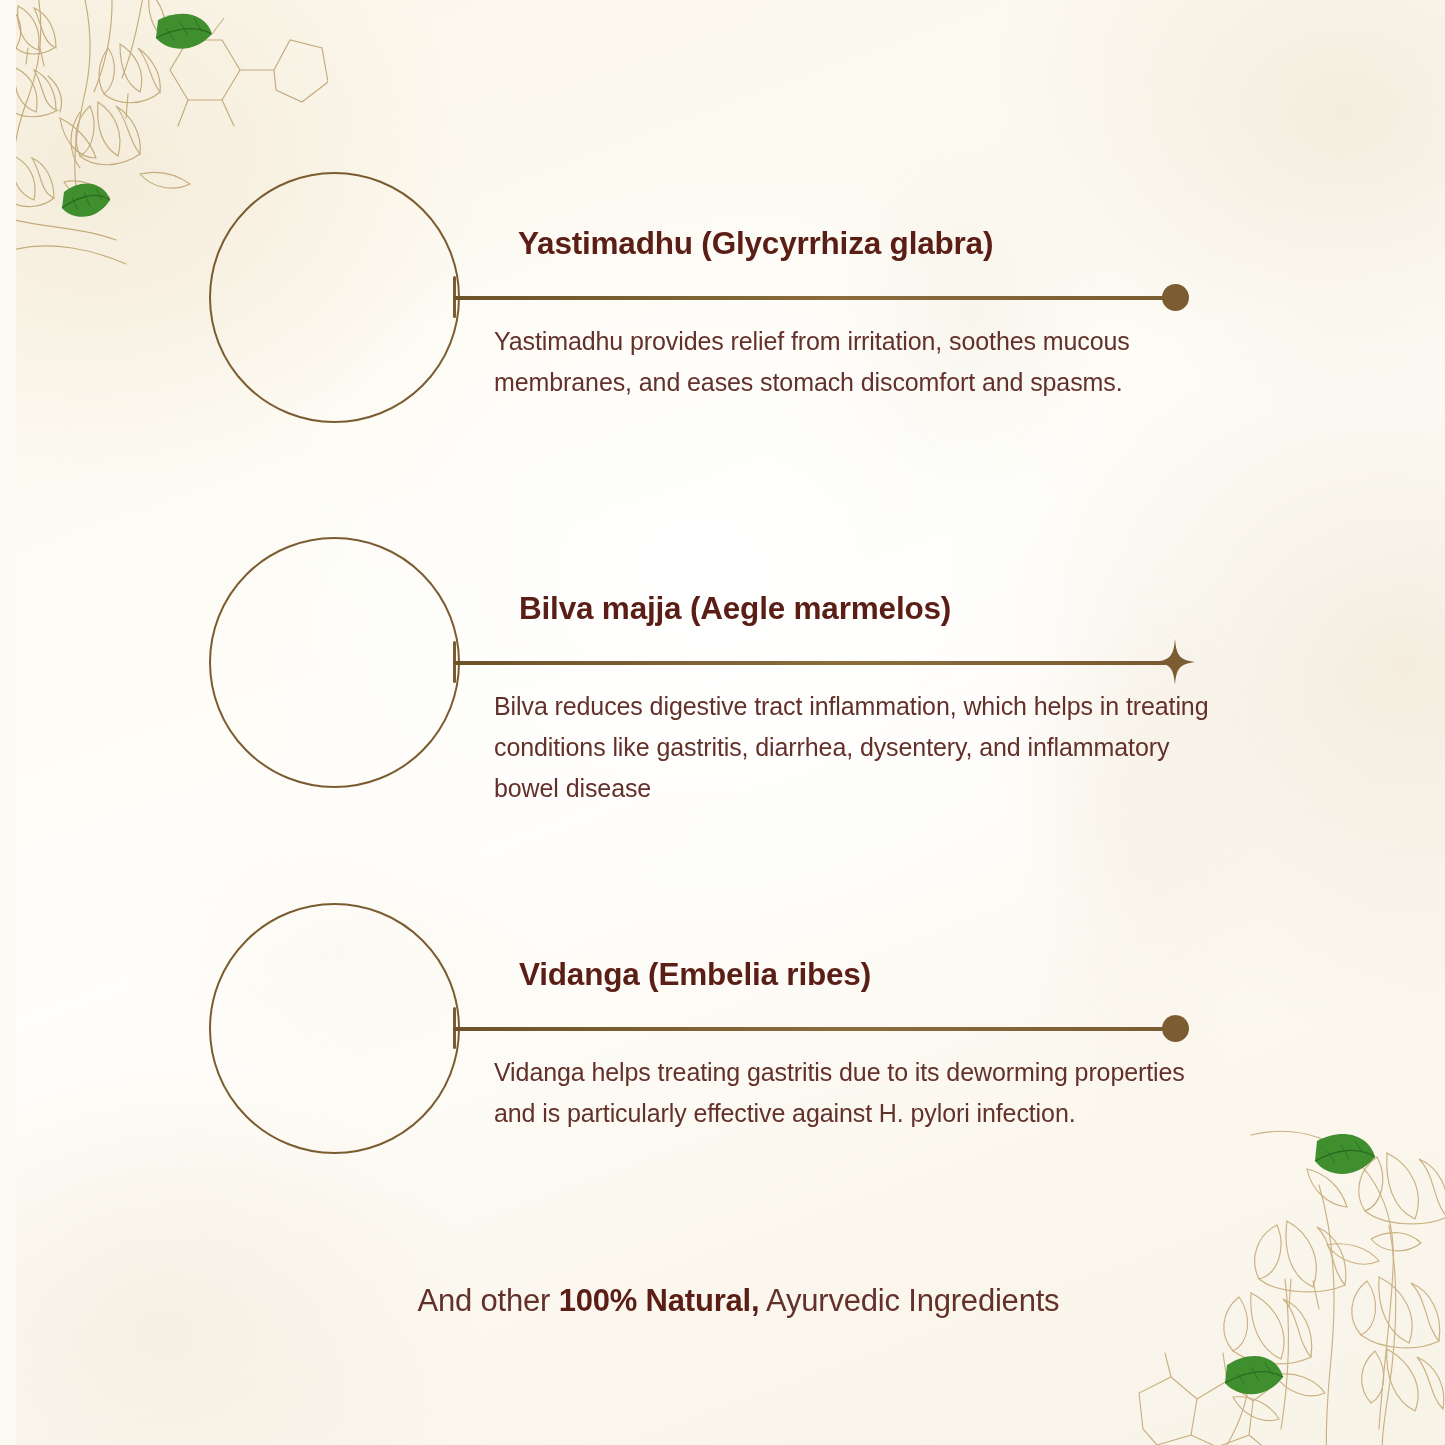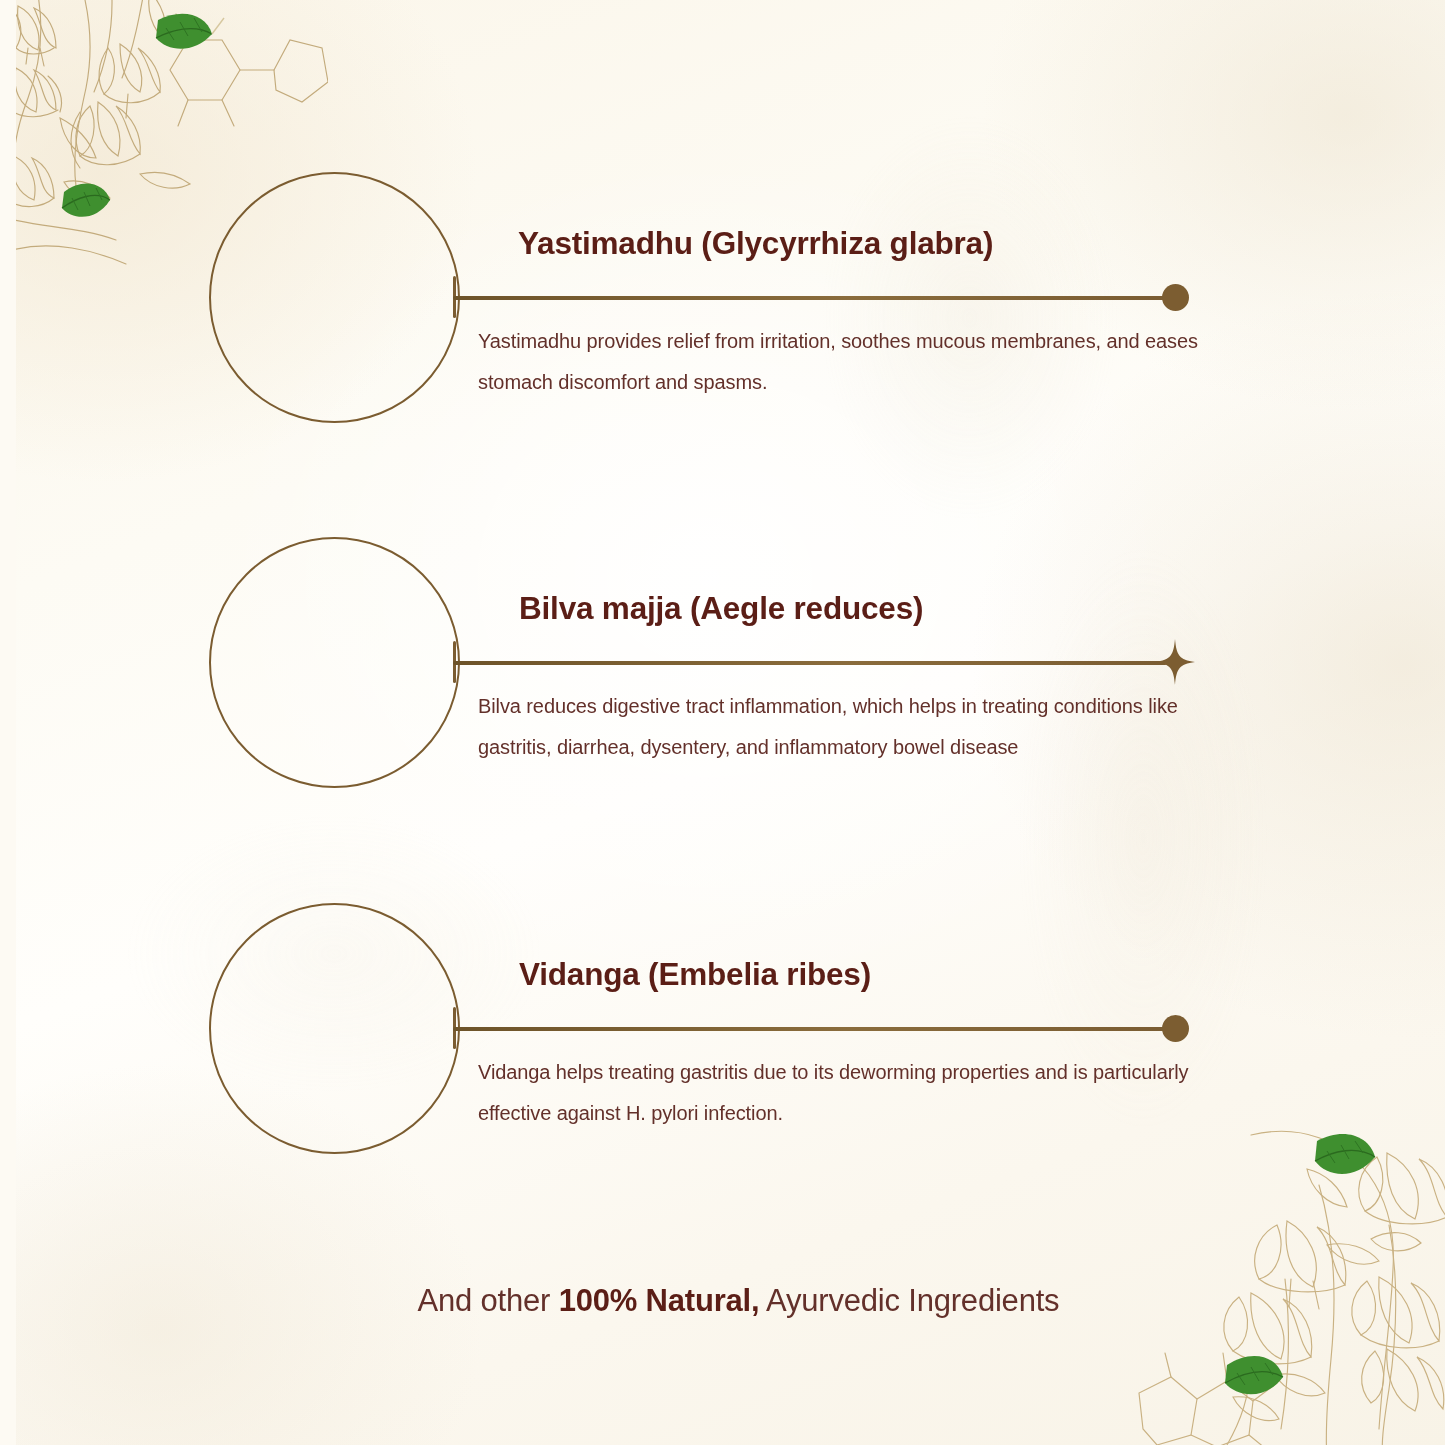--- a/index.html
+++ b/index.html
@@ -50,22 +50,22 @@
   .conn-star{position:absolute;right:-6px;top:-16px;width:40px;height:46px;}
 
   .head{
     position:absolute;left:502px;top:53px;
     font-size:31.5px;font-weight:bold;color:#5b1e16;letter-spacing:-.2px;white-space:nowrap;
   }
   .row2 .head{left:503px;}
   .row3 .head{left:503px;text-align:right;}
 
   .body{
-    position:absolute;left:462px;top:149px;width:726px;
-    font-size:20px;line-height:41px;color:#63302a;letter-spacing:-.1px;
+    position:absolute;left:478px;top:149px;width:726px;
+    font-size:25px;line-height:41px;color:#63302a;letter-spacing:-.1px;
   }
 
   .footer{
     position:absolute;left:0;top:1283px;width:1445px;text-align:center;
     font-size:31px;color:#63302a;letter-spacing:-.2px;
   }
   .footer b{color:#5b1e16;font-weight:bold;}
 </style>
 </head>
 <body>
@@ -375,21 +375,21 @@
     </svg>
 
     <div class="connector">
       <div class="conn-tick"></div>
       <div class="conn-line"></div>
       <svg class="conn-star" viewBox="0 0 40 46">
         <path d="M20 0 C21.5 16 24 21 40 23 C24 25 21.5 30 20 46 C18.5 30 16 25 0 23 C16 21 18.5 16 20 0 z" fill="#7c5d31"></path>
       </svg>
     </div>
 
-    <div class="head">Bilva majja (Aegle reduces)</div>
+    <div class="head">Bilva majja (Aegle marmelos)</div>
     <div class="body">Bilva reduces digestive tract inflammation, which helps in treating conditions like gastritis, diarrhea, dysentery, and inflammatory bowel disease</div>
   </div>
 
   <div class="row row3">
     <div class="circle"></div>
     <svg class="petals" viewBox="0 0 200 200">
       <defs>
         <clipPath id="flowerClip3">
           <g>
             <ellipse cx="100" cy="34" rx="26" ry="36"></ellipse>

